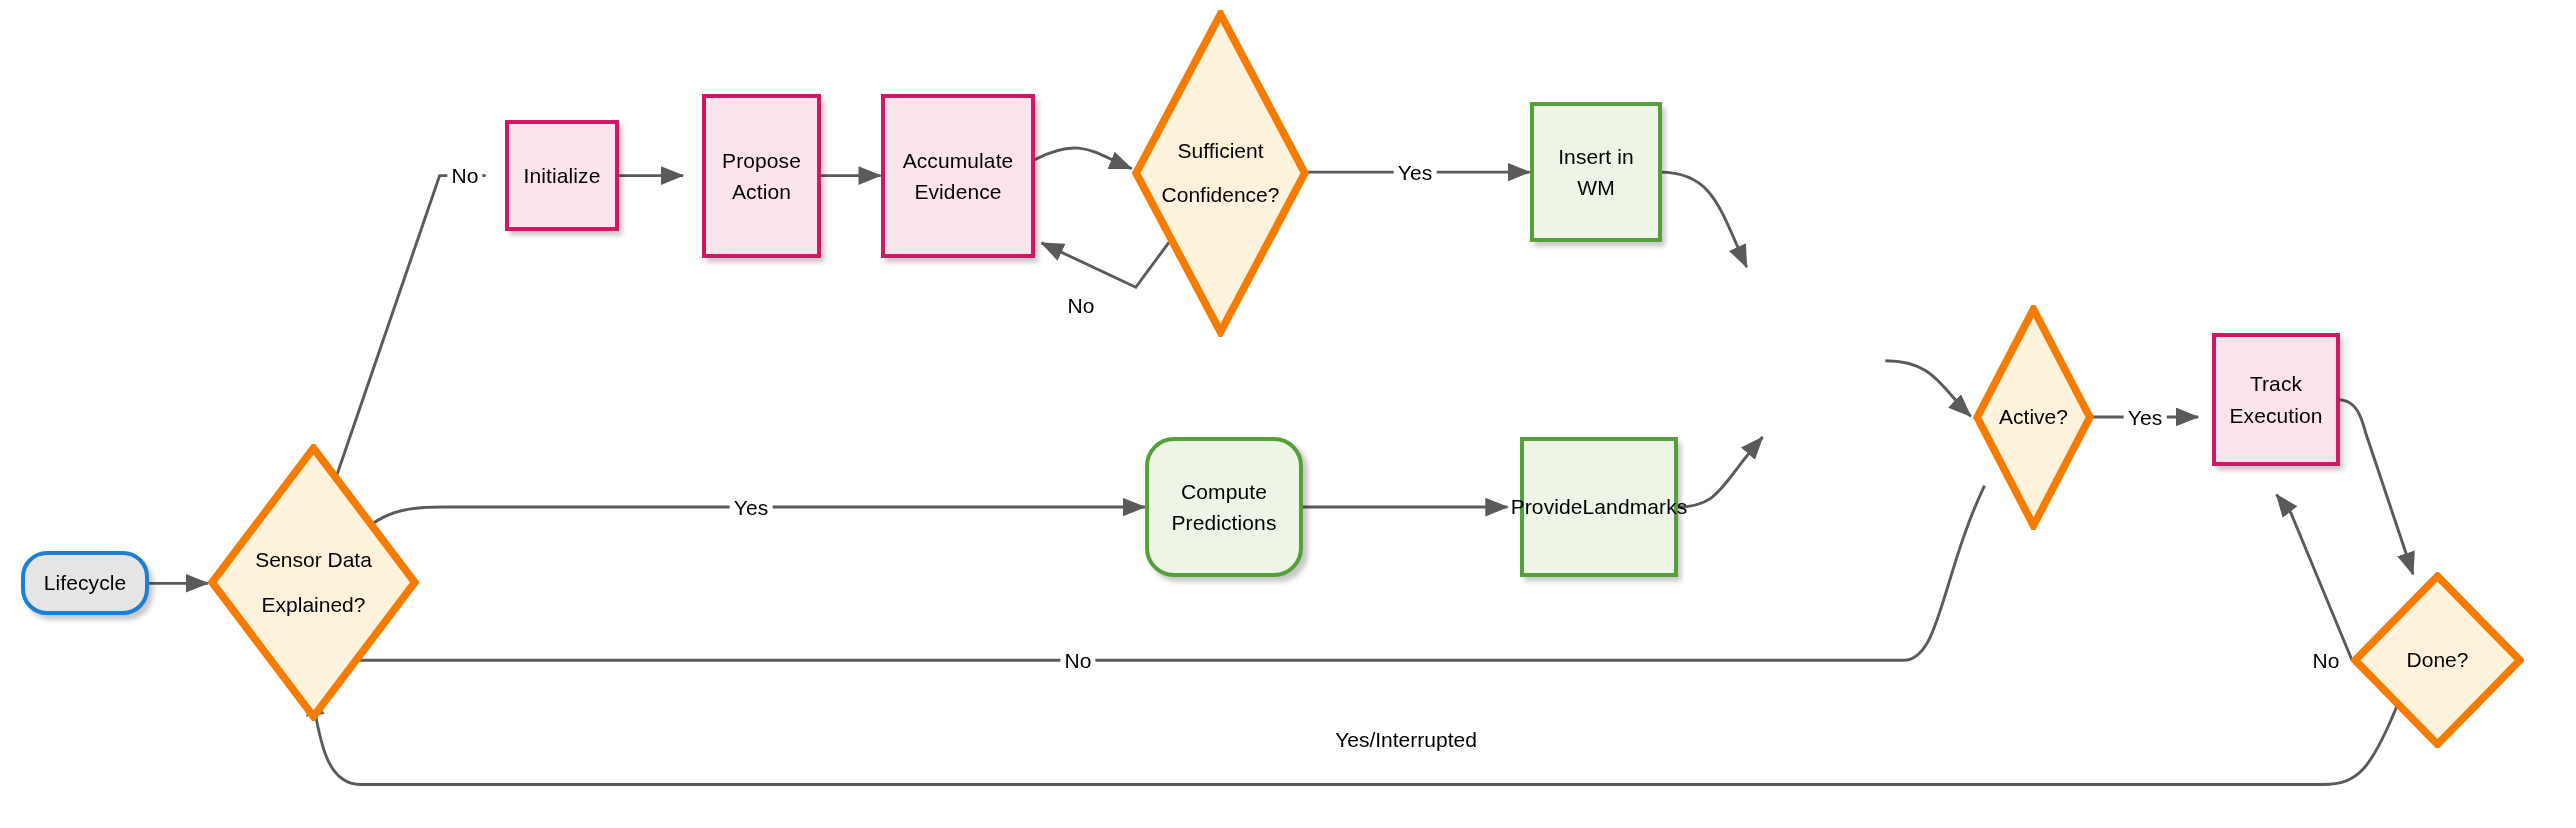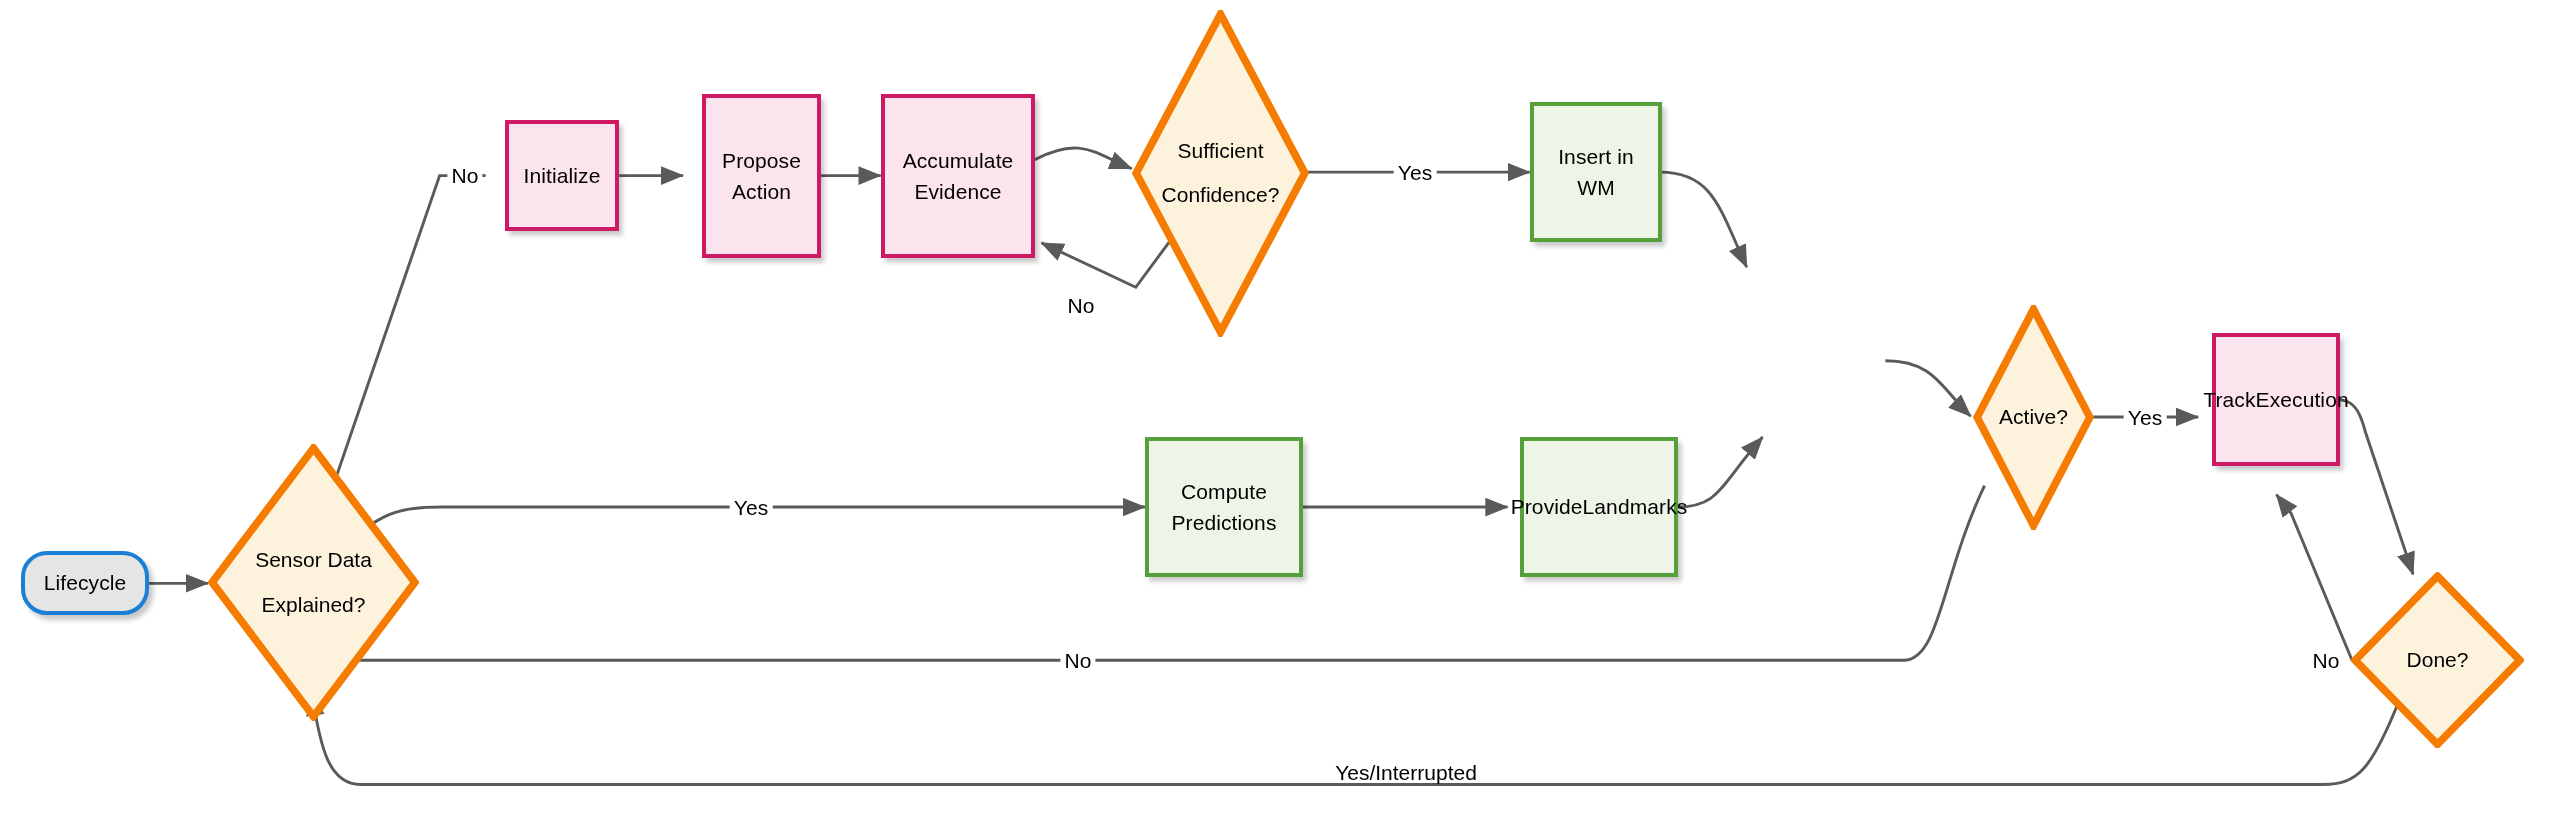--- a/index.html
+++ b/index.html
@@ -102,57 +102,57 @@
       <span>Sufficient</span>
       <span>Confidence?</span>
     </div>
   </div>
 
   <div class="node rect green" style="left:1530px;top:102px;width:132px;height:140px;flex-direction:column;">
     <span class="lbl">Insert in</span>
     <span class="lbl">WM</span>
   </div>
 
-  <div class="node rect green" style="left:1145px;top:437px;width:158px;height:140px;flex-direction:column;">
+  <div class="node rect green" style="left:1145px;top:437px;width:158px;height:140px;flex-direction:column;border-radius:29px;">
     <span class="lbl">Compute</span>
     <span class="lbl">Predictions</span>
   </div>
 
   <div class="node rect green" style="left:1520px;top:437px;width:158px;height:140px;flex-direction:row;">
     <span class="lbl">Provide</span>
     <span class="lbl">Landmarks</span>
   </div>
 
 
   <div class="diamond" style="left:1973px;top:305px;width:121px;height:225px;">
     <svg class="inner" viewBox="0 0 175 325">
       <polygon points="87.5,6 169,162.5 87.5,319 6,162.5" fill="#FDF3DD" stroke="#F57C00" stroke-width="11"></polygon>
     </svg>
     <div class="txt">
       <span>Active?</span>
     </div>
   </div>
 
-  <div class="node rect pink" style="left:2212px;top:333px;width:128px;height:133px;flex-direction:row;">
+  <div class="node rect pink" style="left:2212px;top:333px;width:128px;height:133px;flex-direction:column;">
     <span class="lbl">Track</span>
     <span class="lbl">Execution</span>
   </div>
 
   <div class="diamond" style="left:2351px;top:572px;width:173px;height:177px;">
     <svg class="inner" viewBox="0 0 250 255">
       <polygon points="125,6 244,127.5 125,249 6,127.5" fill="#FDF3DD" stroke="#F57C00" stroke-width="11"></polygon>
     </svg>
     <div class="txt">
       <span>Done?</span>
     </div>
   </div>
 
   <span class="edgelabel" style="left:465px;top:175px;">No</span>
   <span class="edgelabel" style="left:1081px;top:305px;">No</span>
   <span class="edgelabel" style="left:1415px;top:172px;">Yes</span>
   <span class="edgelabel" style="left:751px;top:507px;">Yes</span>
   <span class="edgelabel" style="left:2145px;top:417px;">Yes</span>
   <span class="edgelabel" style="left:1078px;top:660px;">No</span>
   <span class="edgelabel" style="left:2326px;top:660px;">No</span>
-  <span class="edgelabel" style="left:1406px;top:772px;">Yes/Interrupted</span>
+  <span class="edgelabel" style="left:1406px;top:739px;">Yes/Interrupted</span>
 
 </div>
 
 
 </body></html>

